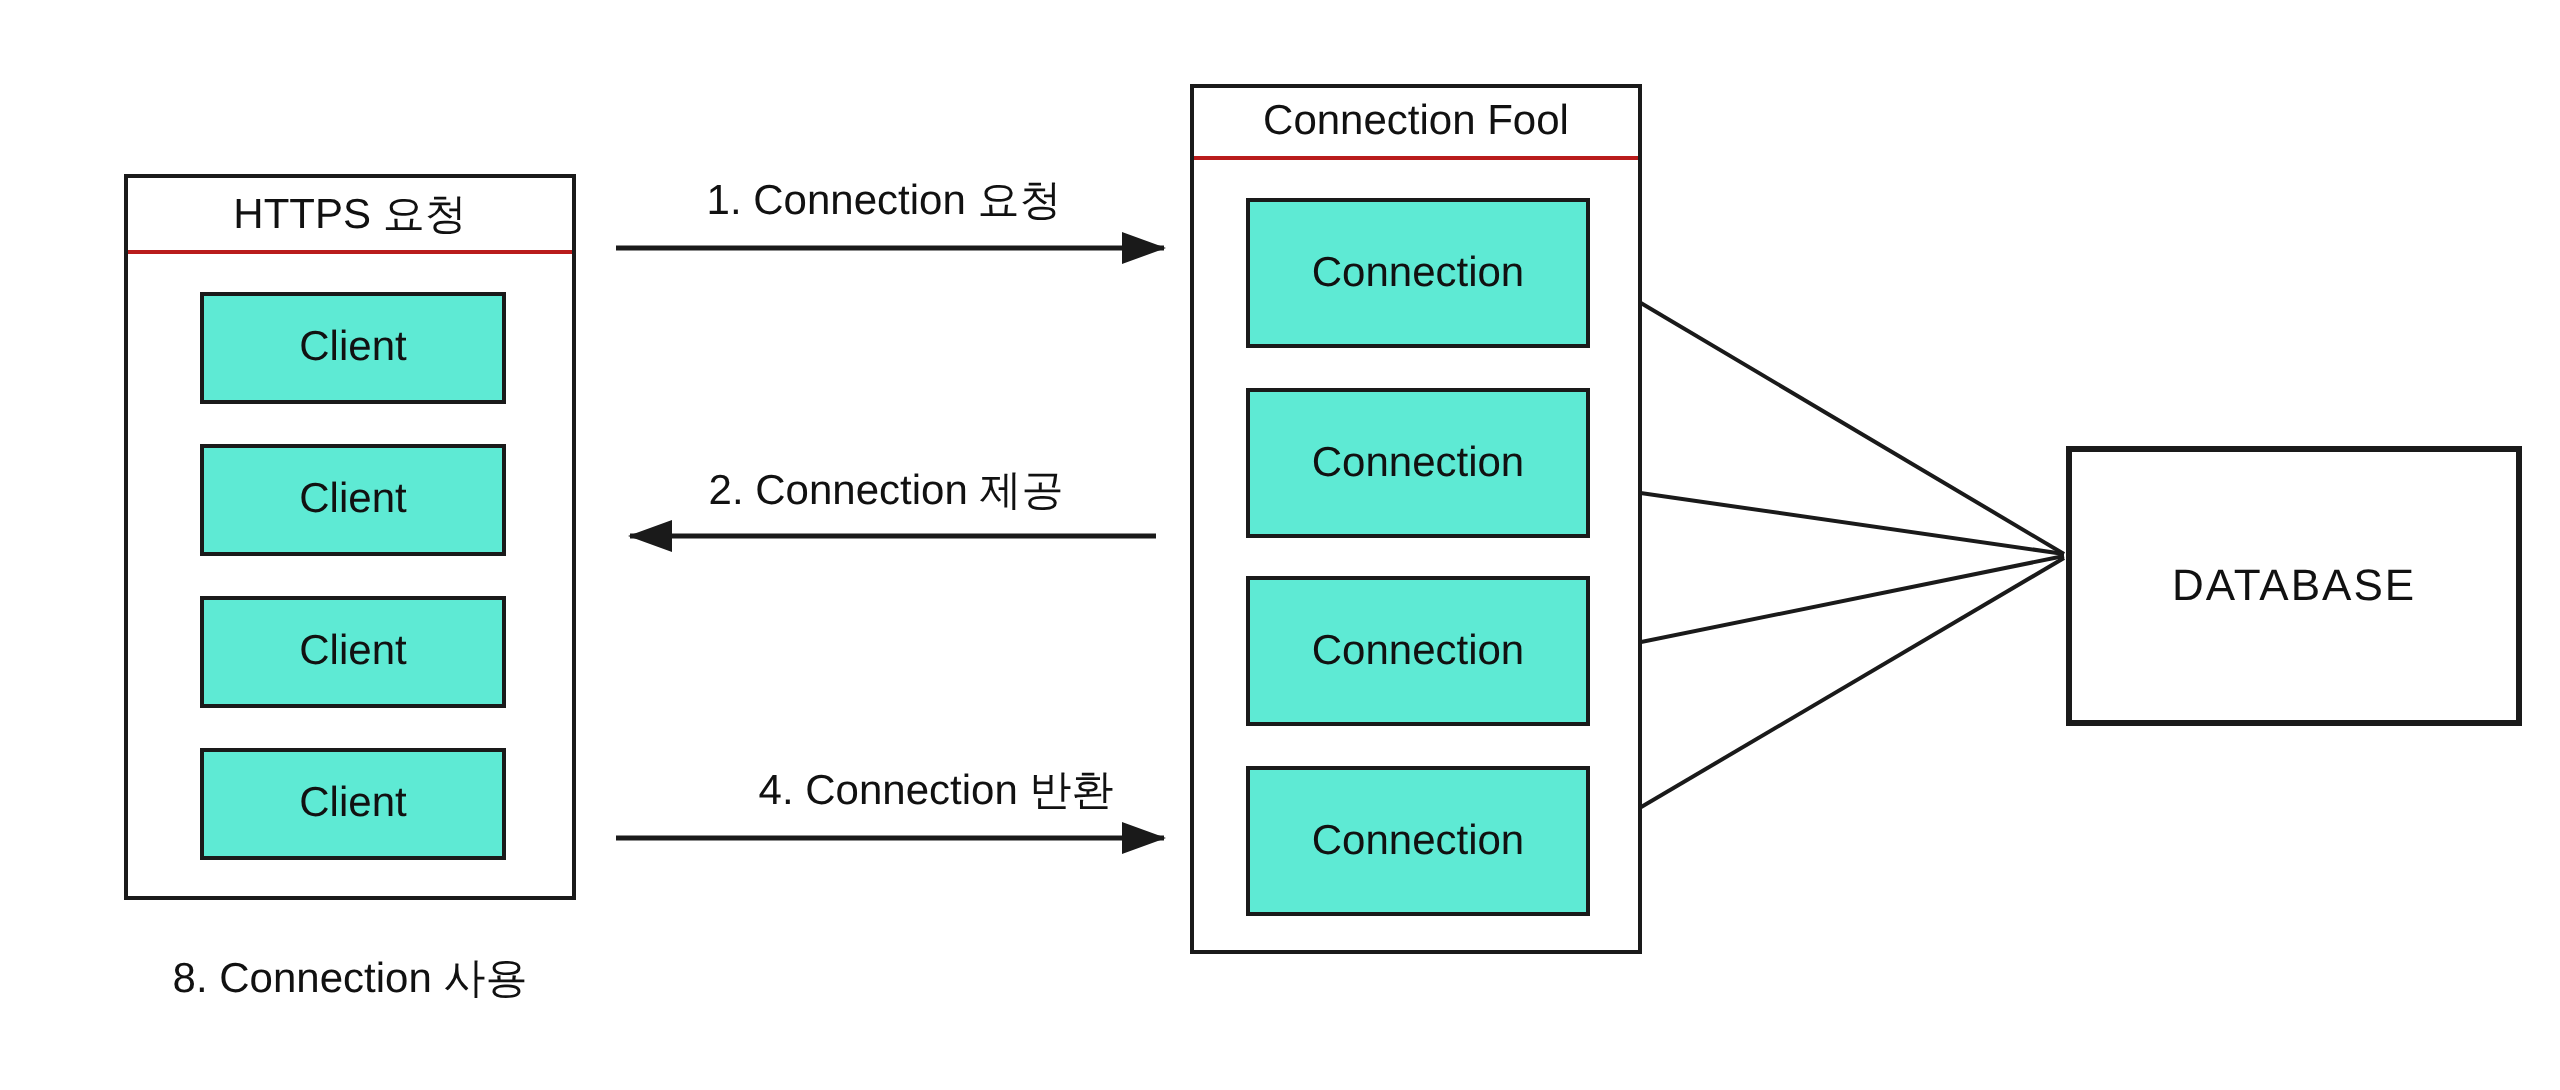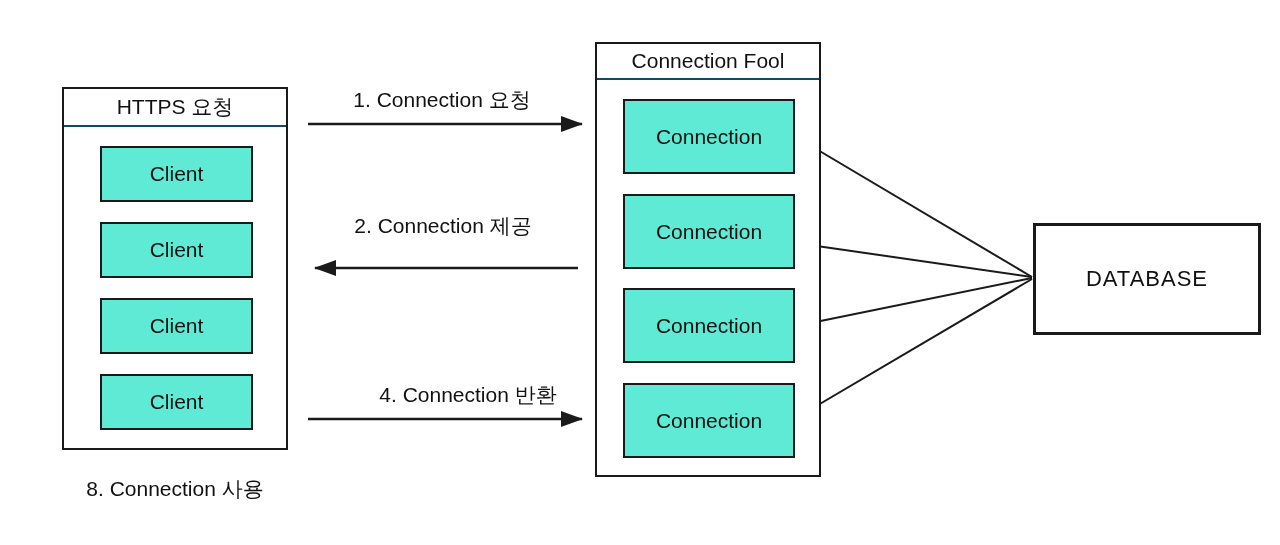--- a/index.html
+++ b/index.html
@@ -18,40 +18,40 @@
   .group-box {
     position: absolute;
     background: #ffffff;
     border: 2px solid #1a1a1a;
     box-sizing: border-box;
   }
   .group-header {
     display: flex;
     align-items: center;
     justify-content: center;
-    border-bottom: 2px solid #0c4a6e;
+    border-bottom: 2px solid #b91c1c;
     font-size: 21px;
     box-sizing: border-box;
   }
   .node-box {
     position: absolute;
     background: #5eead4;
     border: 2px solid #1a1a1a;
     box-sizing: border-box;
     display: flex;
     align-items: center;
     justify-content: center;
     font-size: 21px;
   }
   .db-box {
     position: absolute;
     left: 1033px;
     top: 223px;
     width: 228px;
-    height: 112px;
+    height: 140px;
     background: #ffffff;
     border: 3px solid #1a1a1a;
     box-sizing: border-box;
     display: flex;
     align-items: center;
     justify-content: center;
     font-size: 22px;
     letter-spacing: 1px;
   }
   .arrow-label {
@@ -101,15 +101,15 @@
   <div class="group-header" style="height:36px;">Connection Fool</div>
 </div>
 <div class="node-box" style="left:623px; top:99px; width:172px; height:75px;">Connection</div>
 <div class="node-box" style="left:623px; top:194px; width:172px; height:75px;">Connection</div>
 <div class="node-box" style="left:623px; top:288px; width:172px; height:75px;">Connection</div>
 <div class="node-box" style="left:623px; top:383px; width:172px; height:75px;">Connection</div>
 
 <div class="db-box">DATABASE</div>
 
 <div class="arrow-label" style="left:442px; top:86px;text-align:right;">1. Connection 요청</div>
-<div class="arrow-label" style="left:443px; top:212px;">2. Connection 제공</div>
+<div class="arrow-label" style="left:443px; top:231px;">2. Connection 제공</div>
 <div class="arrow-label" style="left:175px; top:475px;">8. Connection 사용</div>
 <div class="arrow-label" style="left:468px; top:381px;">4. Connection 반환</div>
 
 </body></html>

